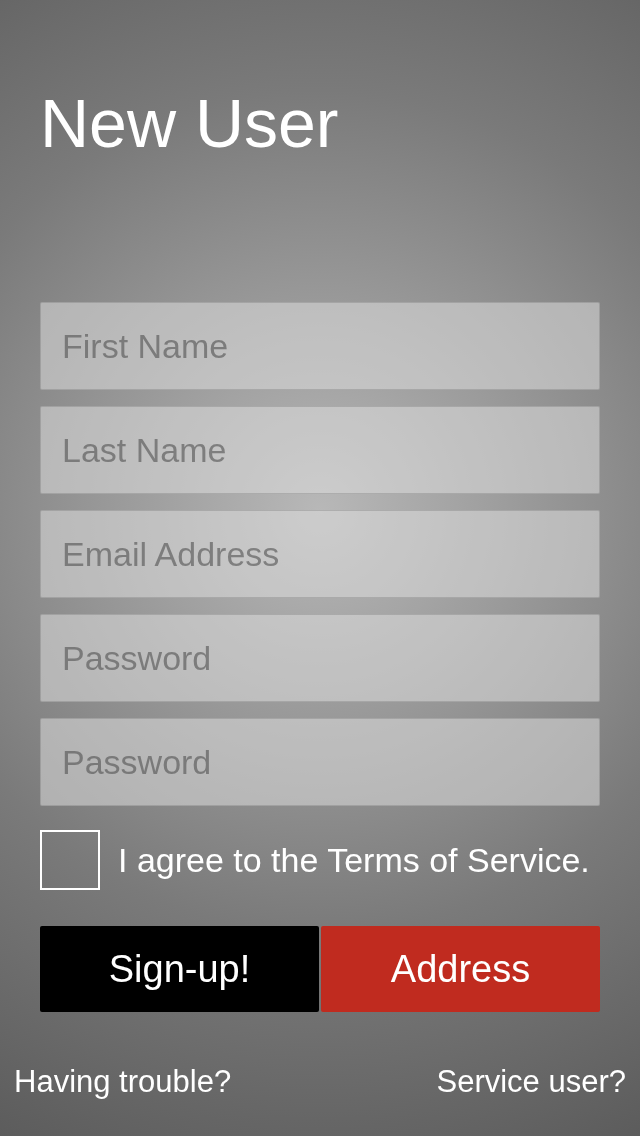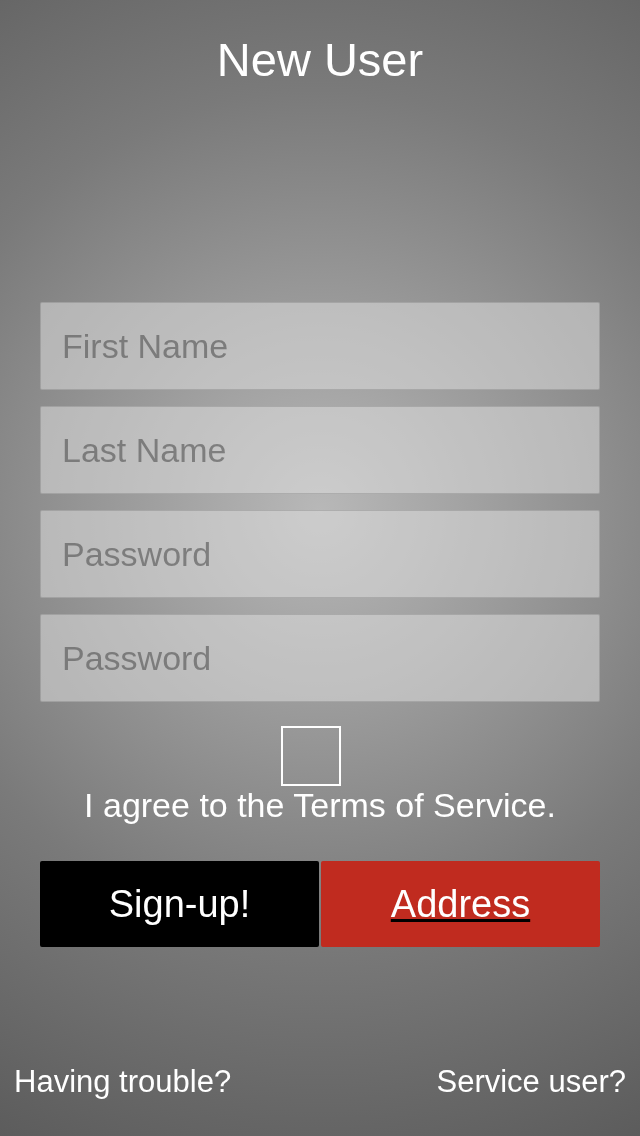--- a/index.html
+++ b/index.html
@@ -15,25 +15,24 @@
     font-family: "Helvetica Neue", Helvetica, Arial, sans-serif;
   }
   .screen {
     width: 640px;
     height: 1136px;
     background: radial-gradient(circle at 50% 45%, #b8b8b8 0%, #7a7a7a 60%, #5c5c5c 100%);
     position: relative;
     padding: 0 40px;
   }
   .title {
-    text-align: center;
     color: #ffffff;
-    font-size: 47px;
+    font-size: 68px;
     font-weight: 300;
-    padding-top: 32px;
+    padding-top: 84px;
     letter-spacing: 0px;
   }
   .form {
     position: absolute;
     top: 302px;
     left: 40px;
     right: 40px;
   }
   .field {
     display: block;
@@ -51,40 +50,38 @@
     padding-left: 21px;
     outline: none;
   }
   .field::placeholder {
     color: rgba(80, 80, 80, 0.6);
   }
   .agree-row {
     display: flex;
     align-items: center;
     margin-top: 24px;
-    flex-direction: column;
   }
   .checkbox {
     width: 60px;
     height: 60px;
     border: 2px solid #ffffff;
     background: transparent;
     margin-right: 18px;
     flex: 0 0 auto;
   }
   .agree-label {
     color: #ffffff;
     font-size: 34px;
     font-weight: 400;
   }
   .button-row {
     display: flex;
     gap: 2px;
     margin-top: 36px;
-    text-decoration: underline;
   }
   .btn {
     flex: 1;
     height: 86px;
     font-size: 38px;
     font-weight: 500;
     font-family: inherit;
     border: none;
     color: #ffffff;
     cursor: pointer;
@@ -118,20 +115,21 @@
 <div class="screen">
 
   <h1 class="title">New User</h1>
 
   <div class="form">
 
     <input type="text" class="field" placeholder="First Name" style="">
 
     <input type="text" class="field" placeholder="Last Name" style="">
 
+    <input type="text" class="field" placeholder="Email Address" style="">
 
     <input type="password" class="field" placeholder="Password" style="">
 
     <input type="password" class="field" placeholder="Password" style="">
 
     <div class="agree-row">
       <div class="checkbox"></div>
       <span class="agree-label">I agree to the Terms of Service.</span>
     </div>
 

